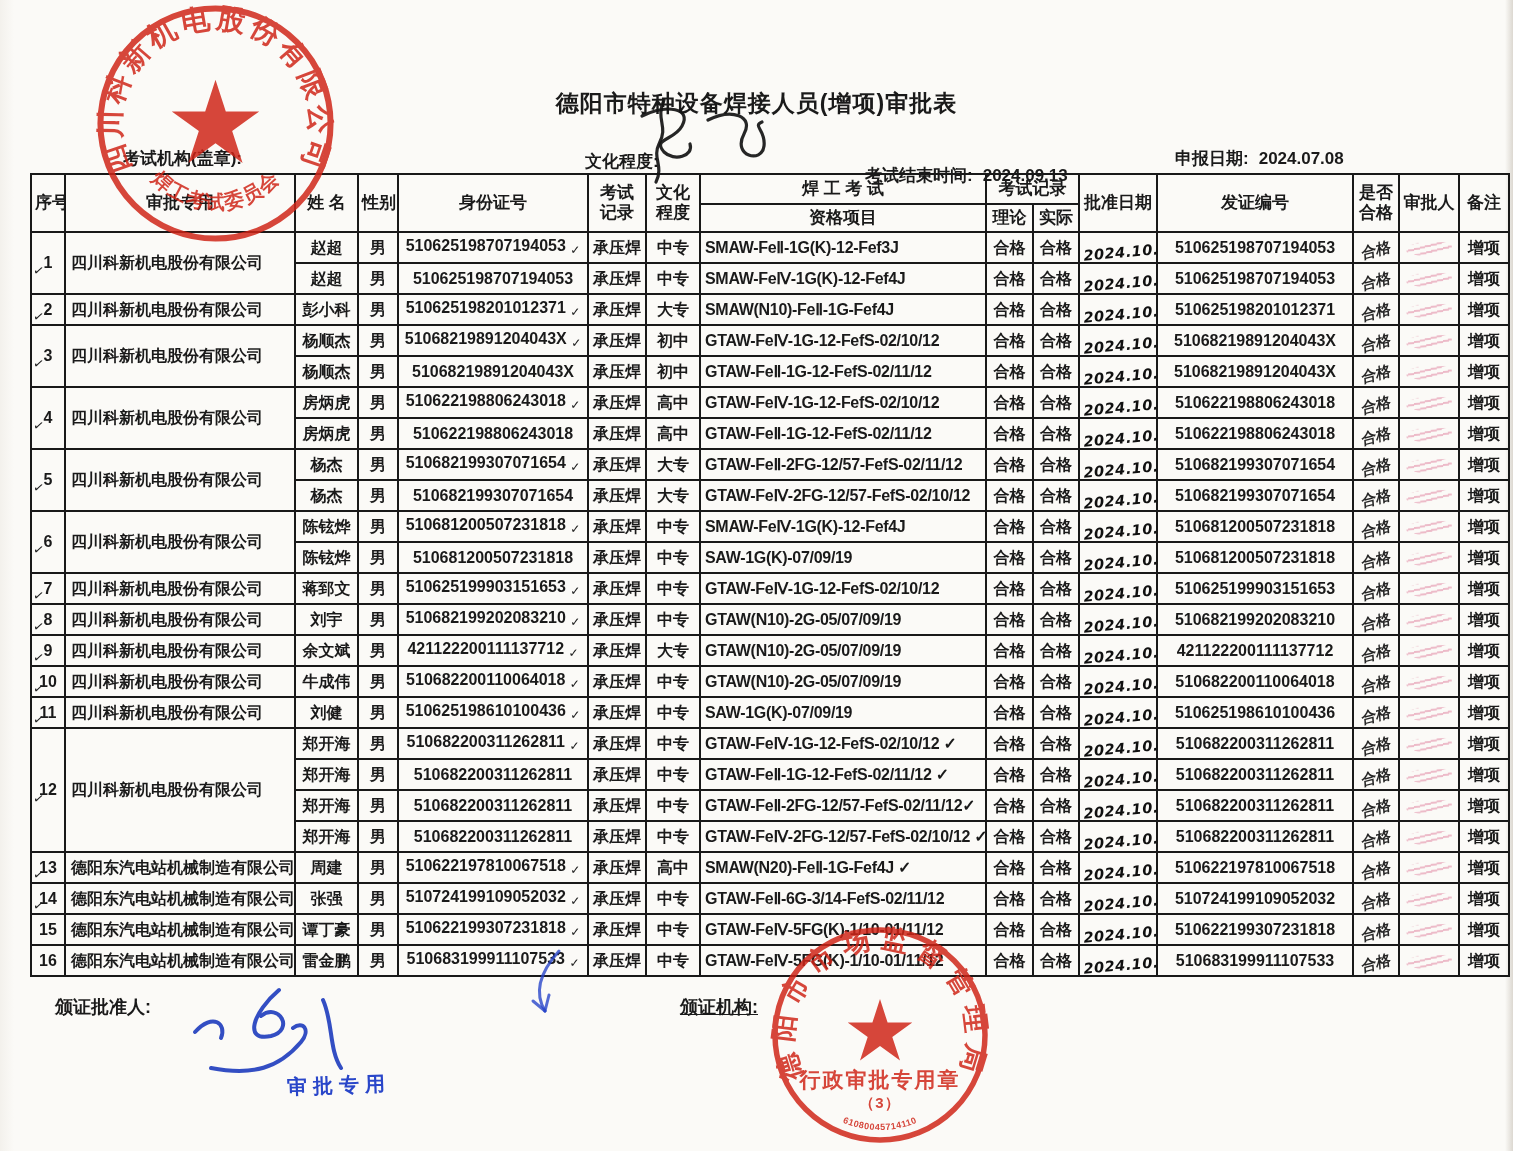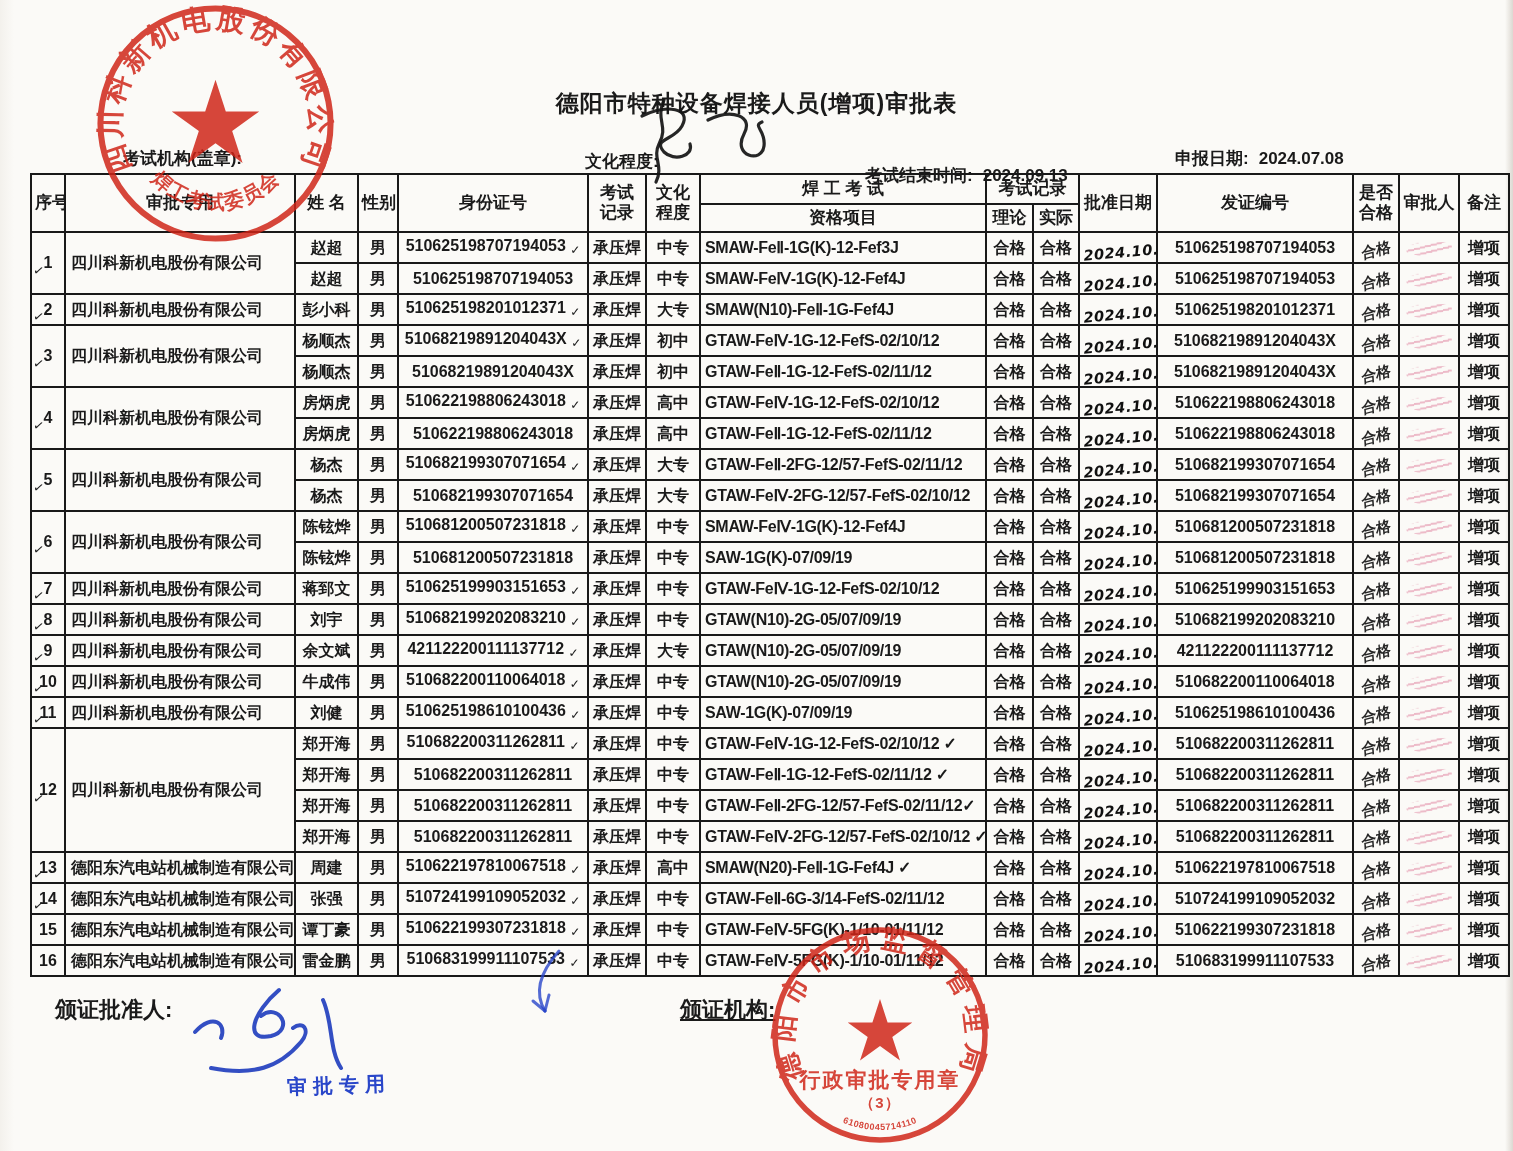--- a/index.html
+++ b/index.html
@@ -60,21 +60,21 @@
   .sig{position:absolute;pointer-events:none;}
   .sig path{fill:none;stroke-linecap:round;stroke-linejoin:round;}
   .sig-unit{left:612px;top:86px;width:190px;height:105px;z-index:7;}
   .sig-unit path{stroke:#141414;stroke-width:3.2;opacity:.92;}
   .sig-blue{left:183px;top:972px;width:190px;height:130px;z-index:7;}
   .sig-blue path{stroke:#1d3bbd;stroke-width:4;opacity:.9;}
   .sig-mark{left:515px;top:945px;width:60px;height:80px;z-index:7;}
   .sig-mark path{stroke:#2946c9;stroke-width:3;opacity:.8;}
   .blue-note{position:absolute;left:287px;top:1072px;color:#2946c9;font-size:20px;
              font-weight:600;letter-spacing:6px;transform:rotate(-2deg);z-index:7;}
-  .footer-label{position:absolute;font-size:22px;font-weight:700;z-index:2;}
+  .footer-label{position:absolute;font-size:18px;font-weight:700;z-index:2;}
   .f-issuer{left:55px;top:995px;}
   .f-org{left:680px;top:995px;text-decoration:underline;}
 </style>
 </head>
 <body>
 
 <div class="page">
 
   <div class="title">德阳市特种设备焊接人员(增项)审批表</div>
 

